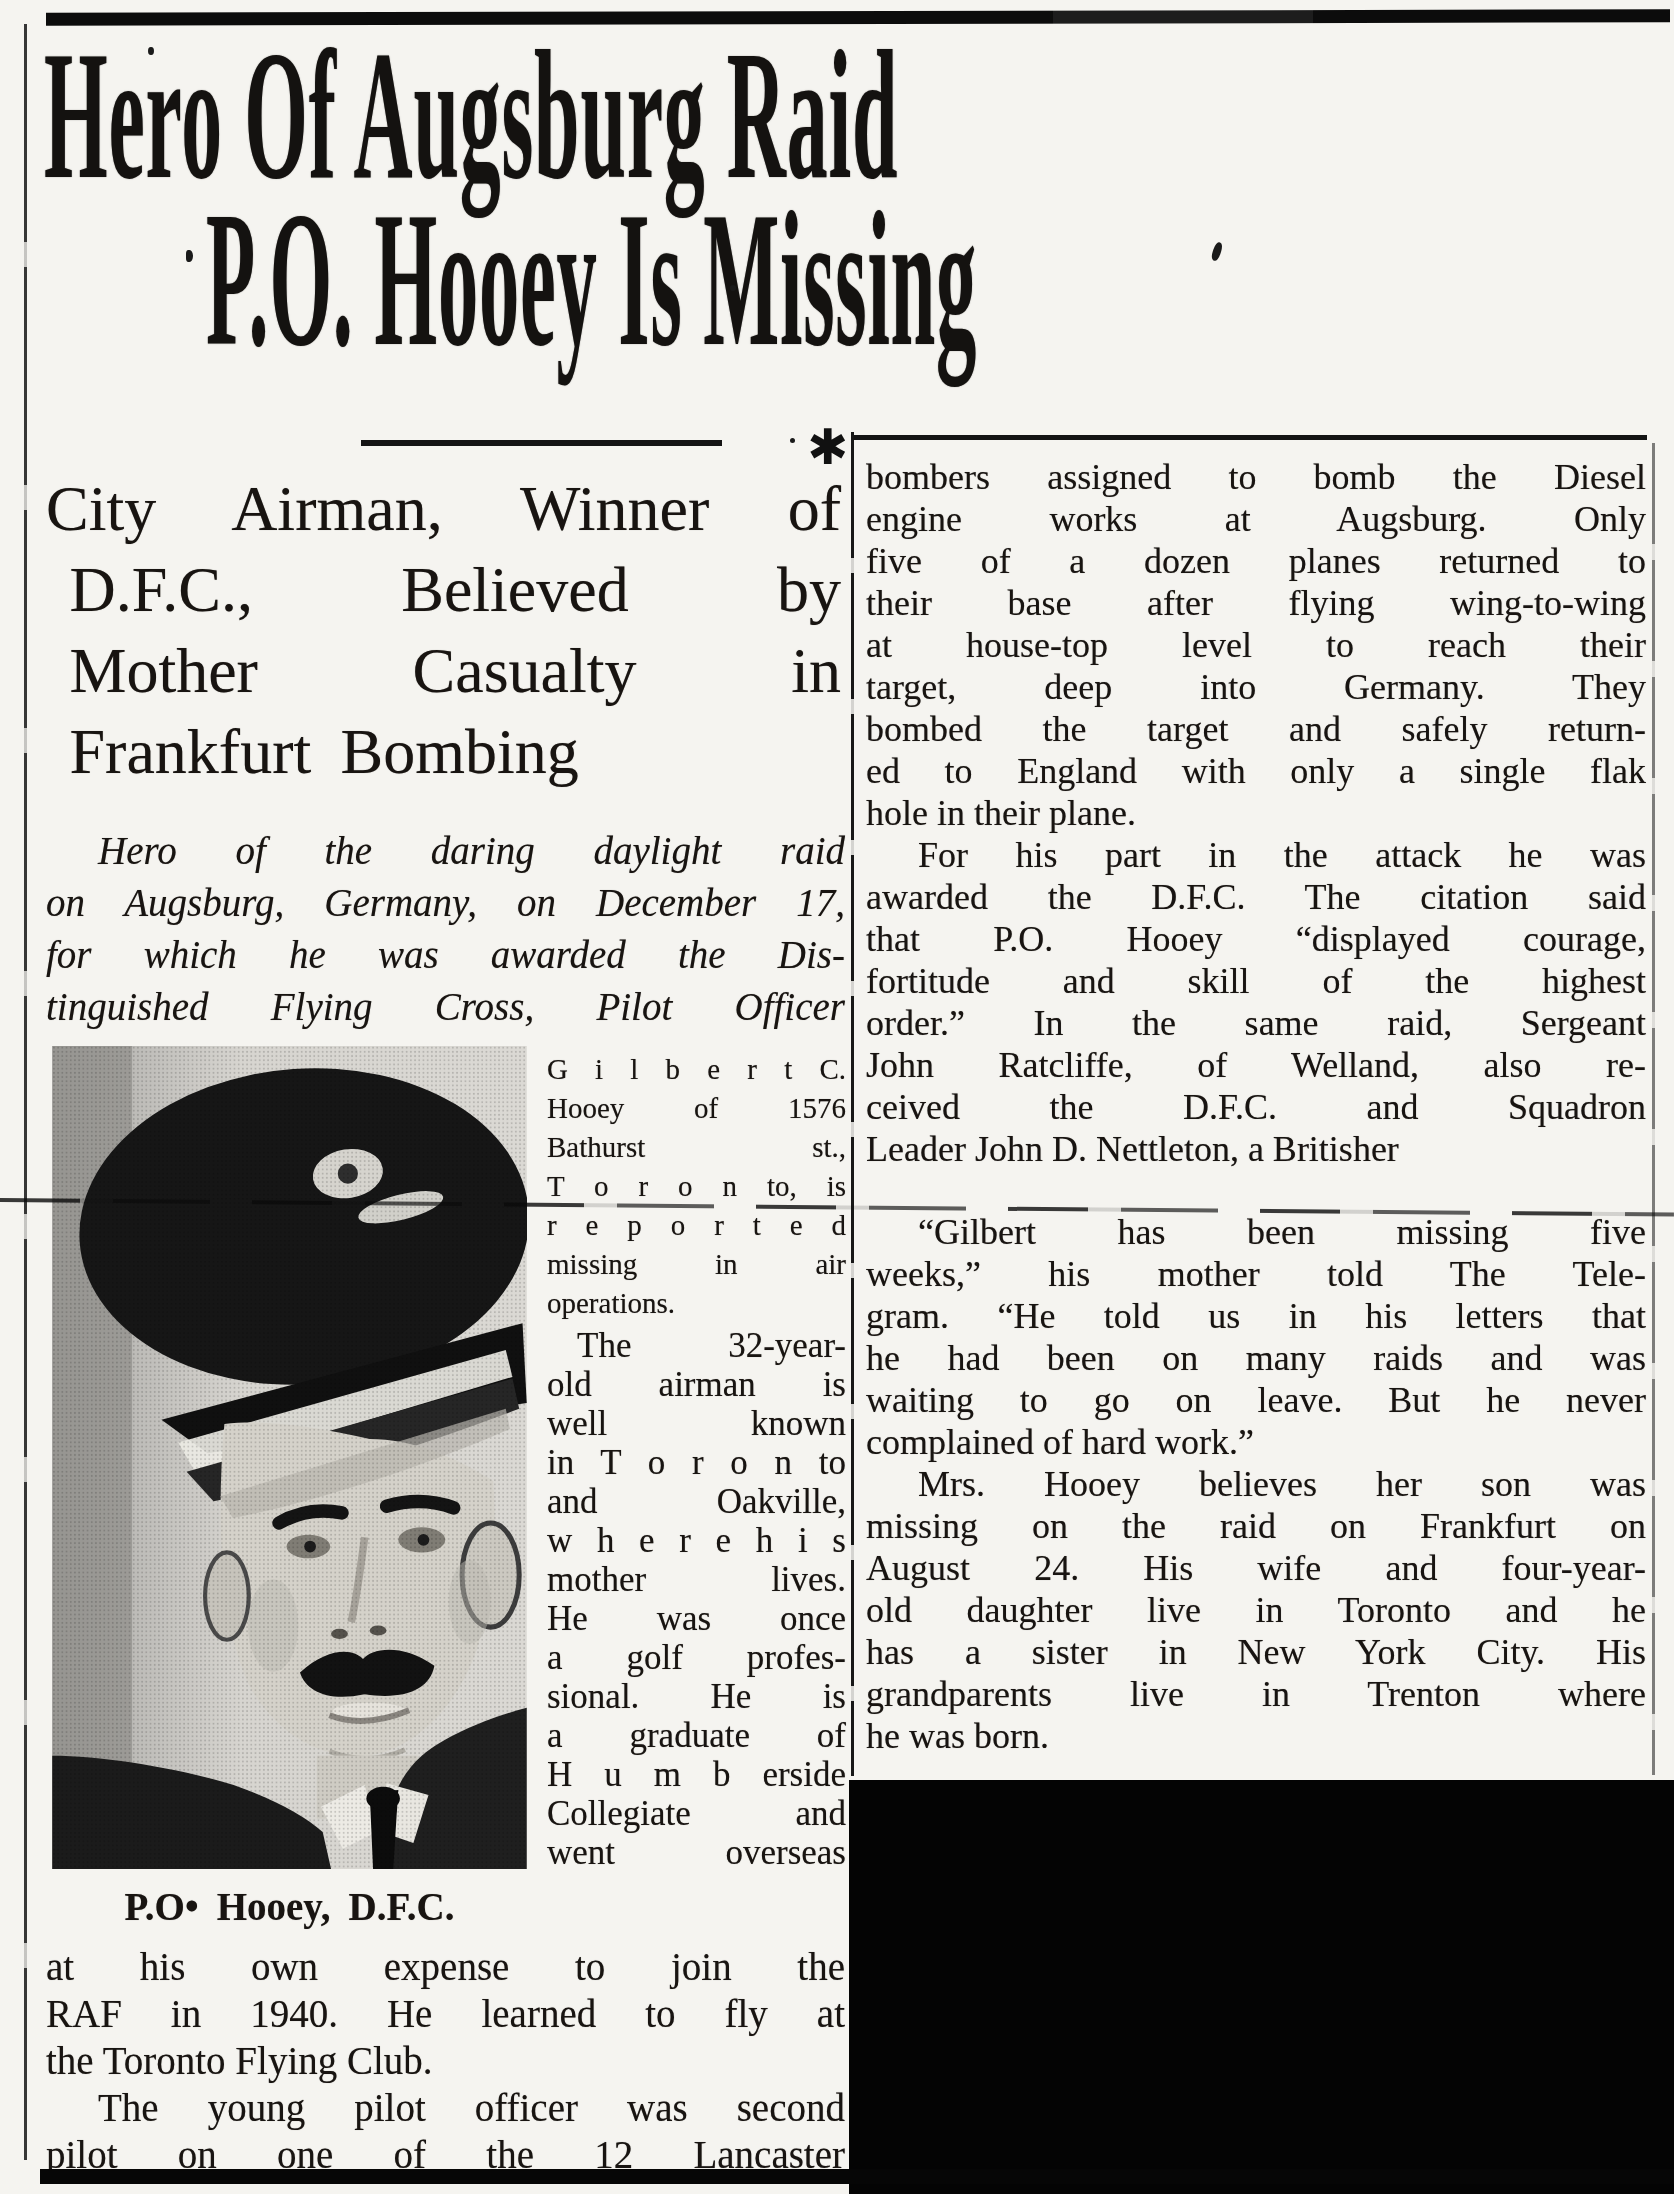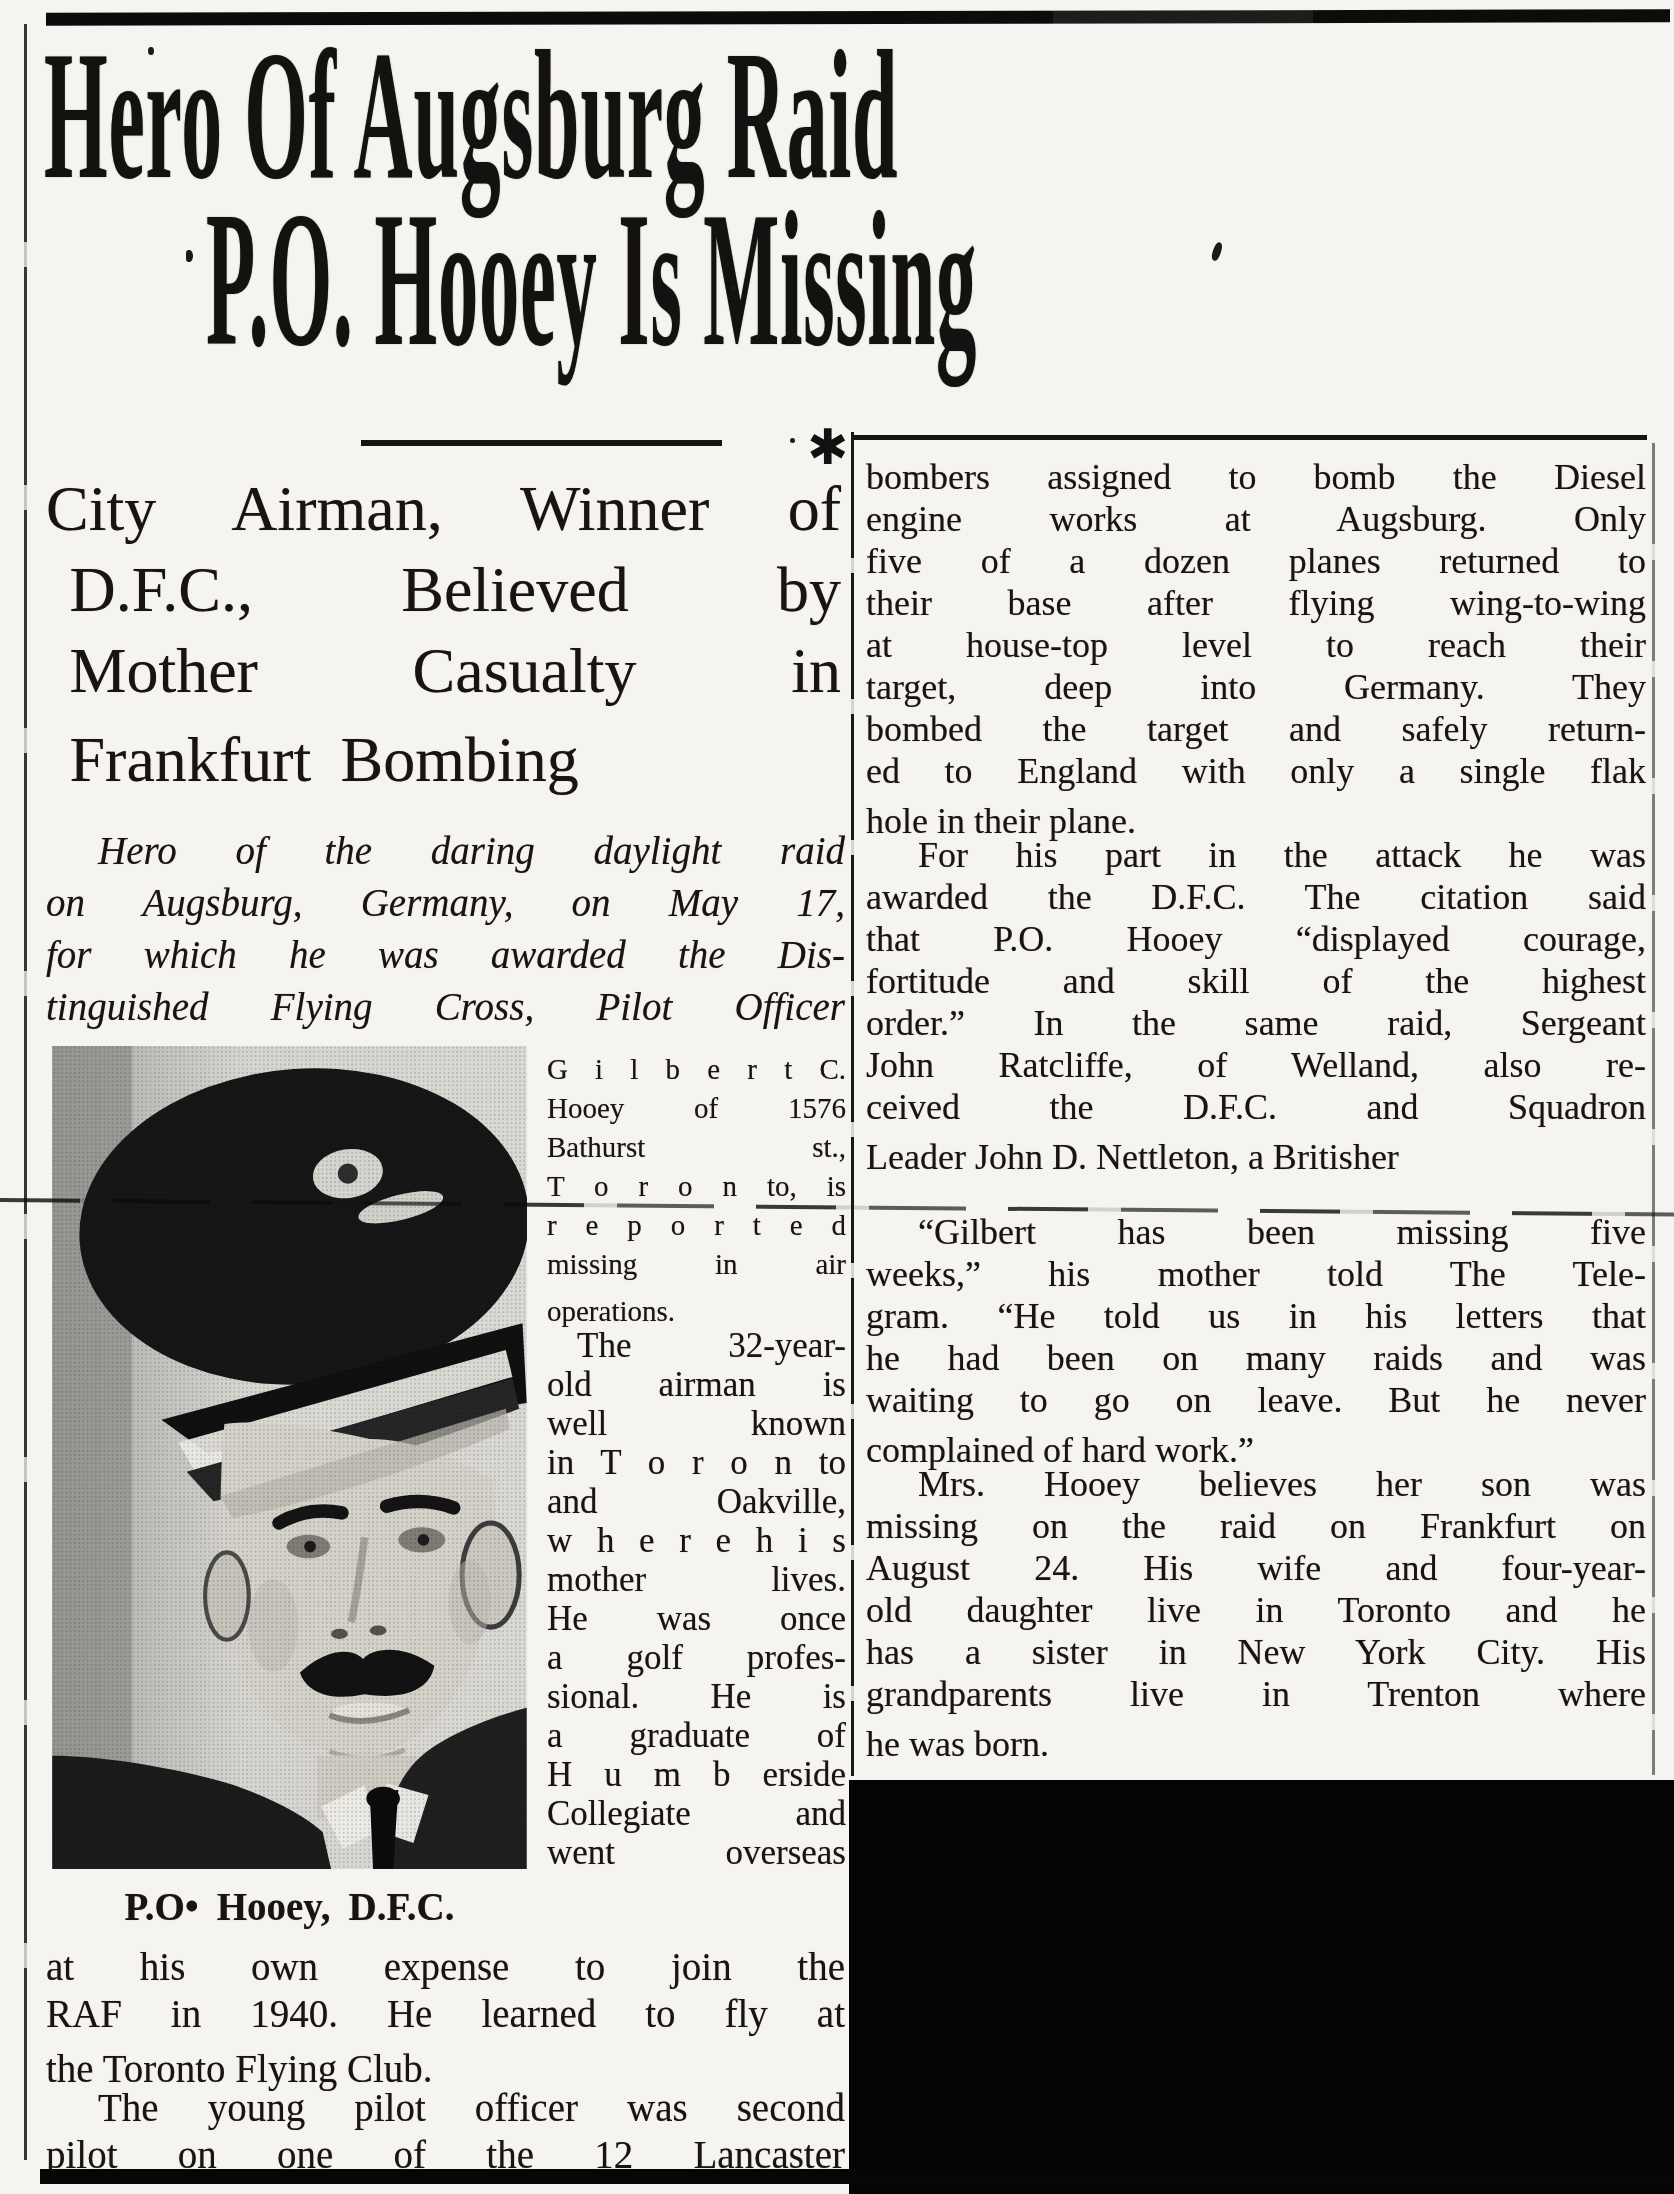--- a/index.html
+++ b/index.html
@@ -3,21 +3,21 @@
 <meta charset="utf-8">
 <style>
   html,body{margin:0;padding:0;background:#8c8c8c;}
   #page{position:relative;width:1674px;height:2194px;background:#f5f4f0;overflow:hidden;
         font-family:"Liberation Serif",serif;color:#161310;}
   .abs{position:absolute;}
   .ink{color:#181411;text-shadow:0 0 0.8px rgba(25,20,15,.45);}
   
   .para{position:absolute;}
   .para .tl{text-align:justify;text-align-last:justify;}
-  .para.nojust-last .tl:last-child{text-align-last:left;margin-top:8px;}
+  .para.nojust-last .tl:last-child{text-align-last:left;}
   .para.indent-first .tl:first-child{text-indent:52px;}
   .para.indent-sm .tl:first-child{text-indent:30px;}
   
   .hl{position:absolute;font-weight:bold;white-space:nowrap;transform-origin:left top;
       letter-spacing:1.7px;color:#141210;text-shadow:0 0 1.7px rgba(20,16,12,.5);}
   #hl1{left:44px;top:22px;font-size:178px;line-height:1;transform:scale(.46,1.04);}
   #hl2{left:206px;top:183px;font-size:183px;line-height:1;transform:scale(.44,1.05);}
   
   #subhead{left:46px;top:468px;width:795px;font-weight:normal;font-size:64px;line-height:81px;}
   #subhead .tl+.tl{padding-left:23.5px;}
@@ -71,21 +71,21 @@
   <div class="hl" id="hl2">P.O. Hooey Is Missing</div>
 
   <div class="para ink nojust-last" id="subhead">
       <div class="tl">City Airman, Winner of</div>
       <div class="tl">D.F.C., Believed by</div>
       <div class="tl">Mother Casualty in</div>
       <div class="tl">Frankfurt Bombing</div>
     </div>
   <div class="para ink indent-first" id="intro">
       <div class="tl">Hero of the daring daylight raid</div>
-      <div class="tl">on Augsburg, Germany, on May 17,</div>
+      <div class="tl">on Augsburg, Germany, on December 17,</div>
       <div class="tl">for which he was awarded the Dis-</div>
       <div class="tl">tinguished Flying Cross, Pilot Officer</div>
     </div>
 
   <div class="abs" id="photo-wrap">
     <svg width="475" height="823" viewBox="0 0 565 980">
       <defs>
         <linearGradient id="bgGrad" x1="0" y1="0" x2="1" y2="0">
           <stop offset="0" stop-color="#a9a8a5"></stop>
             <stop offset="0.4" stop-color="#d7d5d0"></stop>

